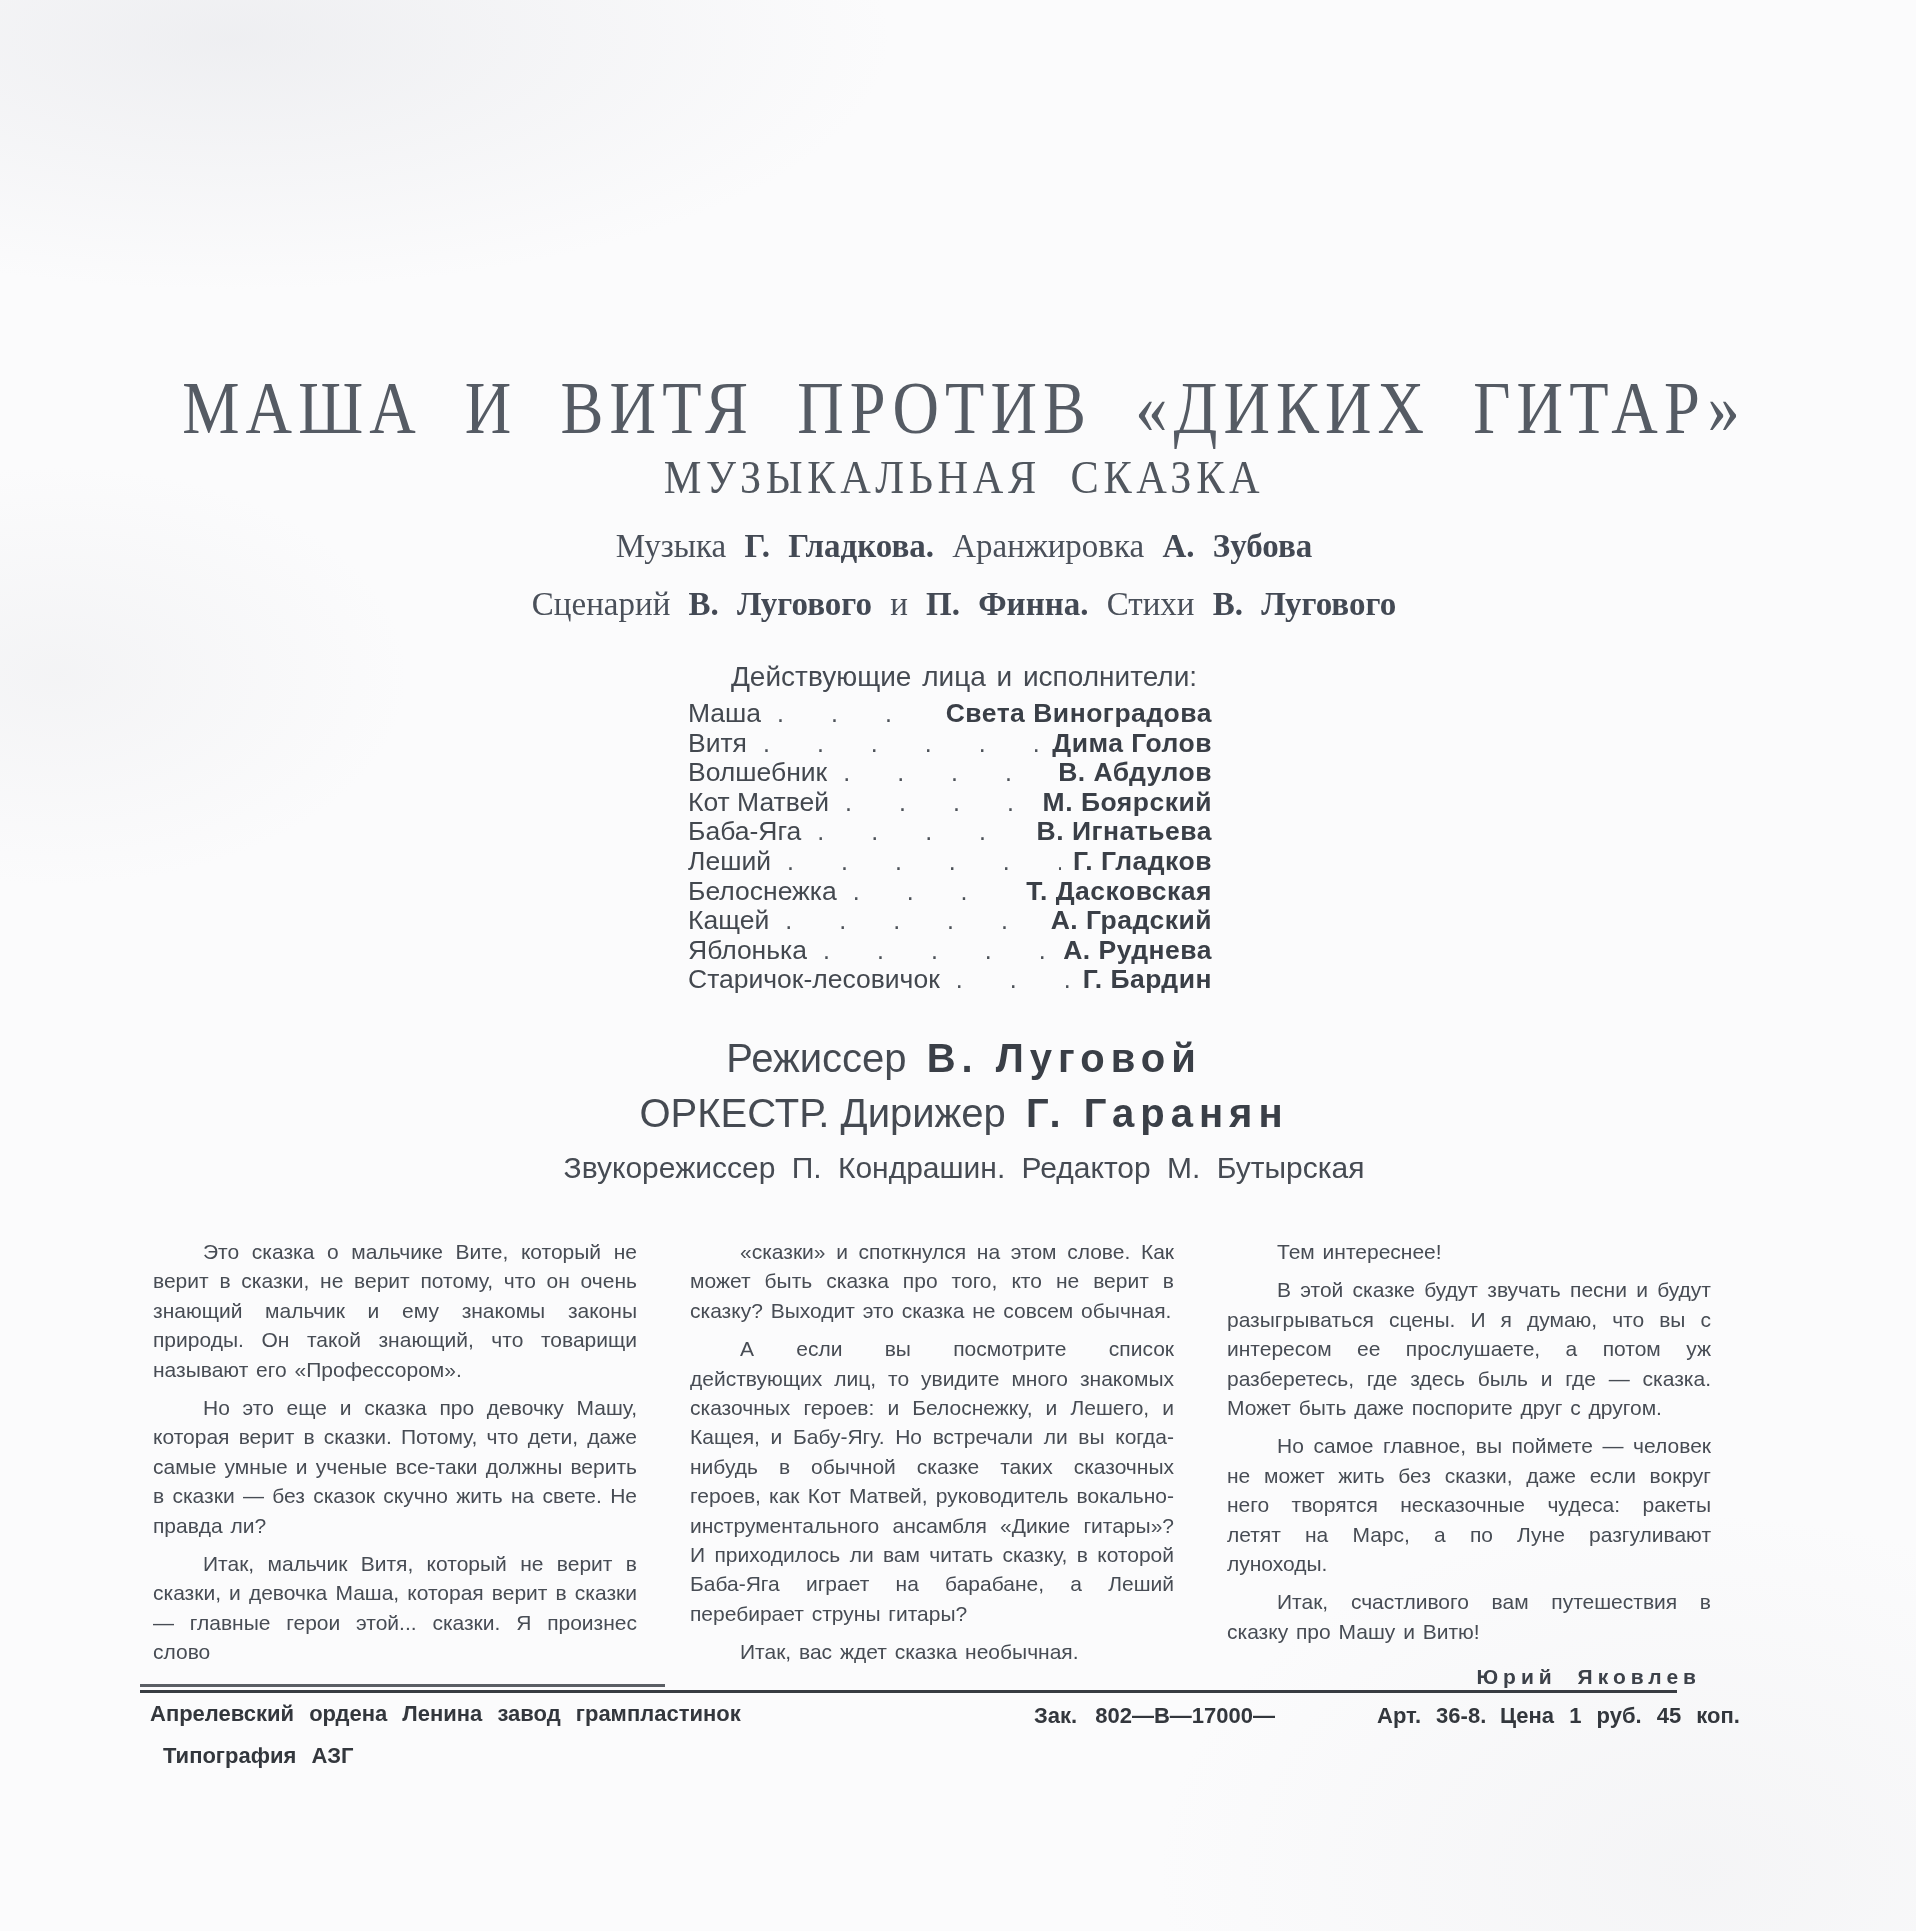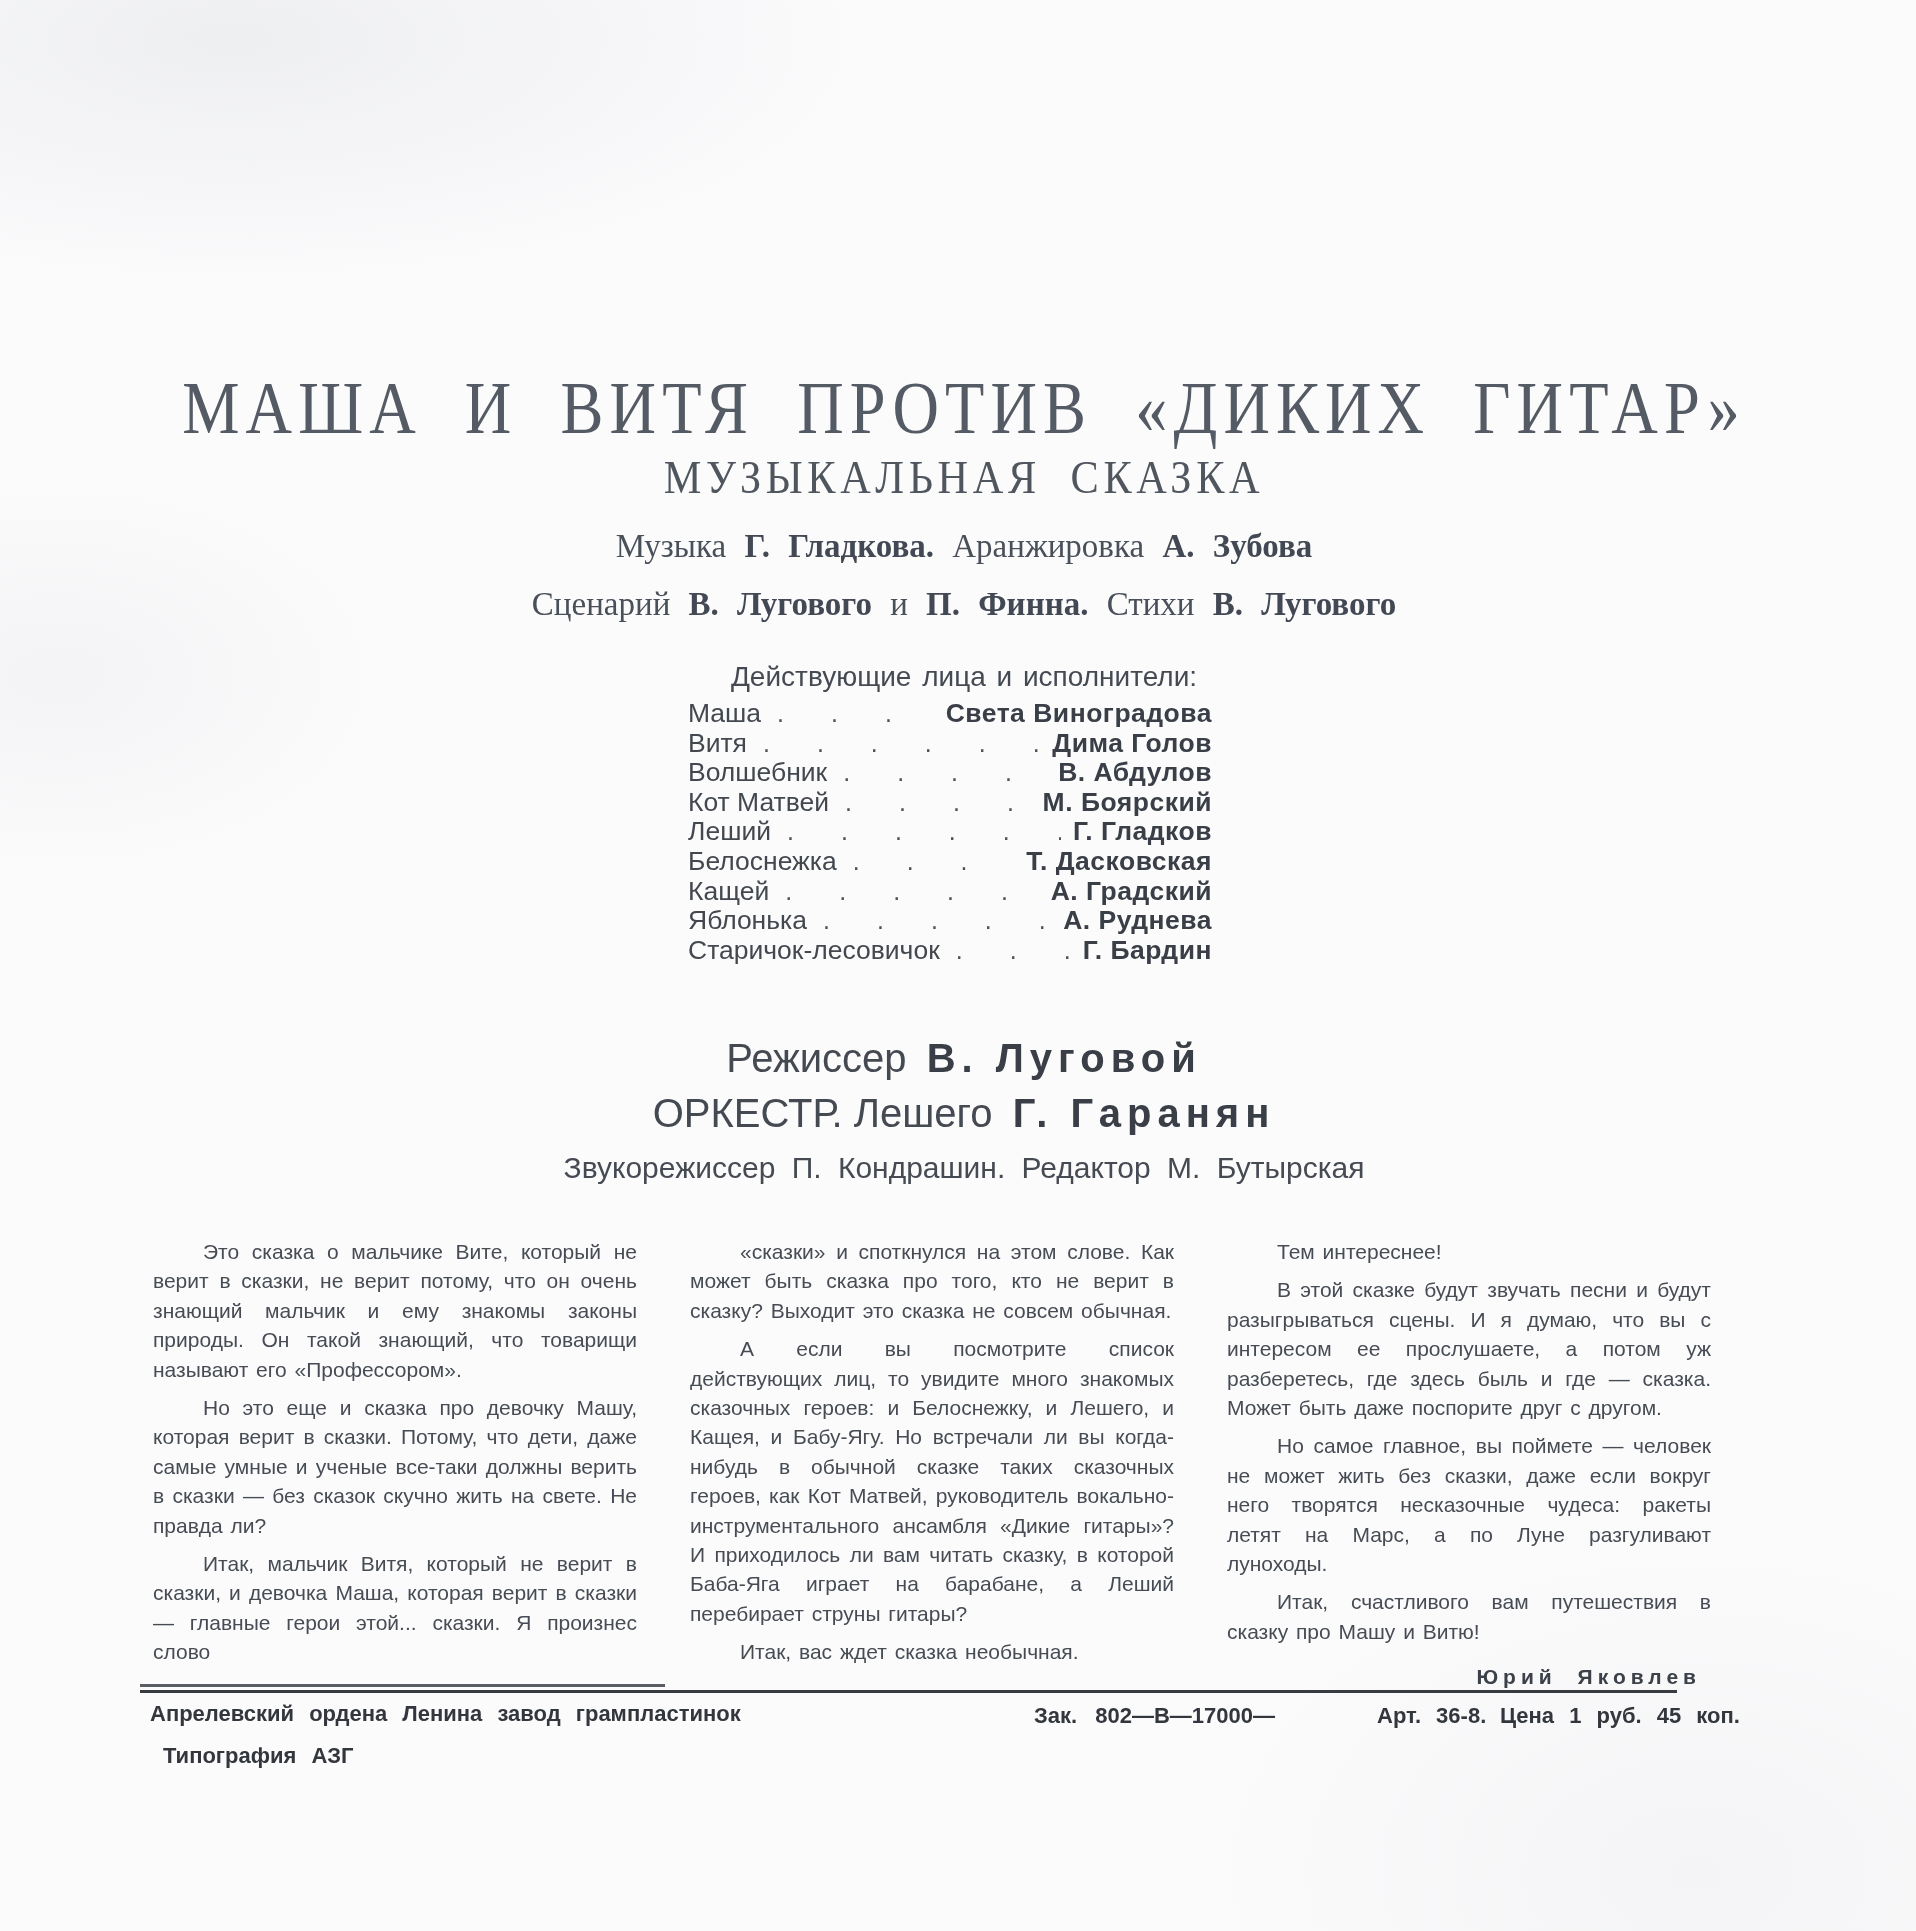--- a/index.html
+++ b/index.html
@@ -113,20 +113,25 @@
         <span class="role">Волшебник</span>
         <span class="leader"></span>
         <span class="perf">В. Абдулов</span>
       </div>
       <div class="cast-row">
         <span class="role">Кот Матвей</span>
         <span class="leader"></span>
         <span class="perf">М. Боярский</span>
       </div>
       <div class="cast-row">
+        <span class="role">Баба-Яга</span>
+        <span class="leader"></span>
+        <span class="perf">В. Игнатьева</span>
+      </div>
+      <div class="cast-row">
         <span class="role">Леший</span>
         <span class="leader"></span>
         <span class="perf">Г. Гладков</span>
       </div>
       <div class="cast-row">
         <span class="role">Белоснежка</span>
         <span class="leader"></span>
         <span class="perf">Т. Дасковская</span>
       </div>
       <div class="cast-row">
@@ -145,21 +150,21 @@
         <span class="perf">Г. Бардин</span>
       </div>
     </div>
 
   <div class="centered credit director-line">
     <span>Режиссер</span>
     <span class="sp-name">В. Луговой</span>
   </div>
 
   <div class="centered credit orchestra-line">
-    <span>ОРКЕСТР. Лешего</span>
+    <span>ОРКЕСТР. Дирижер</span>
     <span class="sp-name">Г. Гаранян</span>
   </div>
 
   <div class="centered sound-line">Звукорежиссер П. Кондрашин. Редактор М. Бутырская</div>
 
   <div class="annotation">
     <div class="col">
         <p class="para">Это сказка о мальчике Вите, который не верит в сказки, не верит потому, что он очень знающий мальчик и ему знакомы законы природы. Он такой знающий, что товарищи называют его «Профессором».</p>
         <p class="para">Но это еще и сказка про девочку Машу, которая верит в сказки. Потому, что дети, даже самые умные и ученые все-таки должны верить в сказки — без сказок скучно жить на свете. Не правда ли?</p>
         <p class="para">Итак, мальчик Витя, который не верит в сказки, и девочка Маша, которая верит в сказки — главные герои этой... сказки. Я произнес слово</p>

